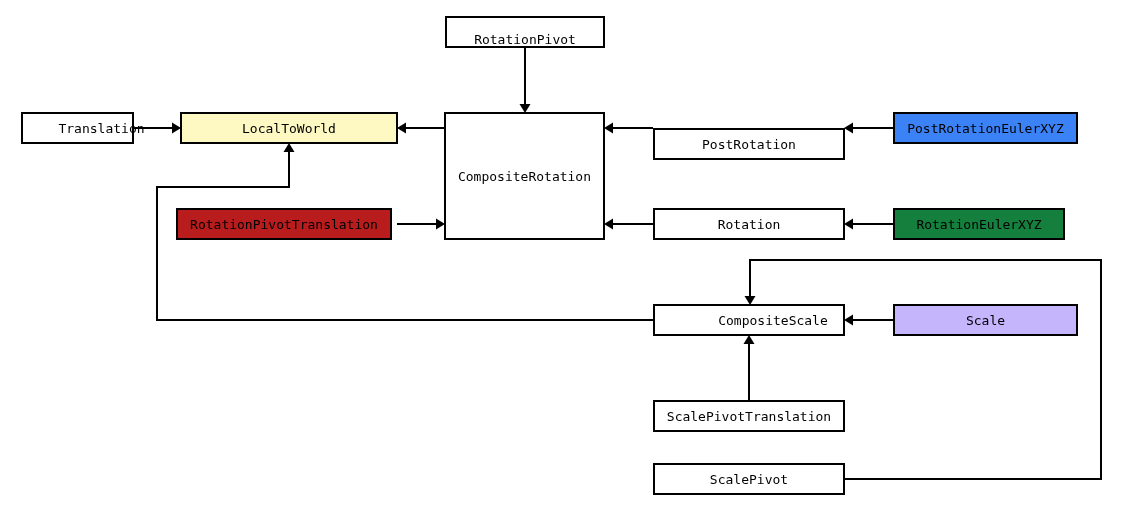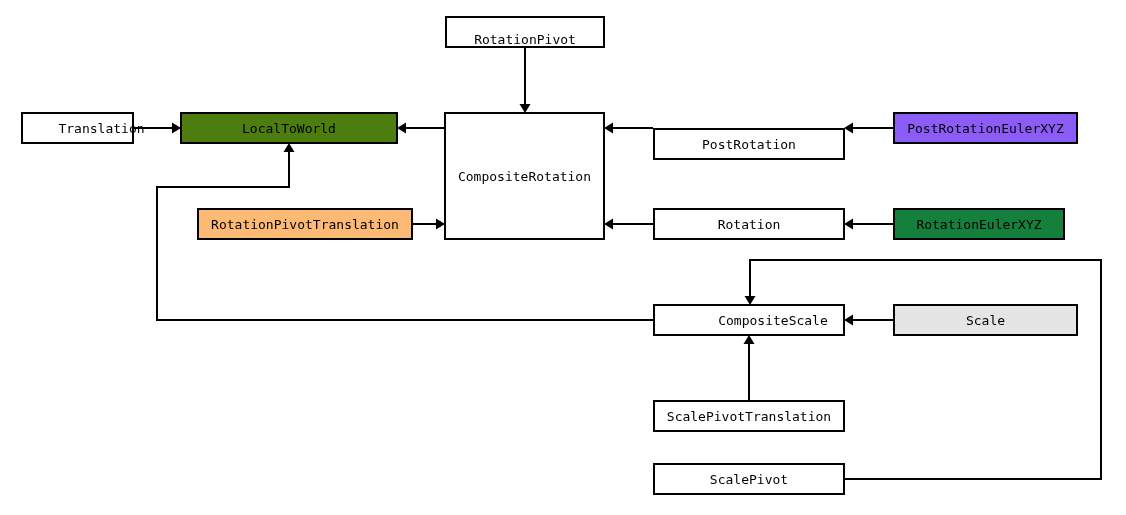--- a/index.html
+++ b/index.html
@@ -97,45 +97,45 @@
         <polyline points="653,320 157,320 157,187 289,187 289,152" fill="none" stroke="#000000" stroke-width="2" stroke-linecap="butt" stroke-linejoin="miter"></polyline>
         <polygon points="289,143 283.5,152 294.5,152" fill="#000000"></polygon>
       </g>
     </svg>
 <div class="node" style="left: 445px; top: 16px; width: 160px; height: 32px; border-color: rgb(0, 0, 0); border-width: 2px; background: rgb(255, 255, 255); align-items: flex-end;">
       <span class="node-label" style="font-size: 13px; color: rgb(0, 0, 0);">RotationPivot</span>
     </div>
     <div class="node" style="left: 21px; top: 112px; width: 113px; height: 32px; border-color: rgb(0, 0, 0); border-width: 2px; background: rgb(255, 255, 255); padding-left: 48px;">
       <span class="node-label" style="font-size: 13px; color: rgb(0, 0, 0);">Translation</span>
     </div>
-    <div class="node" style="left: 180px; top: 112px; width: 218px; height: 32px; border-color: rgb(0, 0, 0); border-width: 2px; background: #4d7c0f;">
+    <div class="node" style="left: 180px; top: 112px; width: 218px; height: 32px; border-color: rgb(0, 0, 0); border-width: 2px; background: #fef9c3;">
       <span class="node-label" style="font-size: 13px; color: rgb(0, 0, 0);">LocalToWorld</span>
     </div>
     <div class="node" style="left: 444px; top: 112px; width: 161px; height: 128px; border-color: rgb(0, 0, 0); border-width: 2px; background: rgb(255, 255, 255);">
       <span class="node-label" style="font-size: 13px; color: rgb(0, 0, 0);">CompositeRotation</span>
     </div>
     <div class="node" style="left: 653px; top: 128px; width: 192px; height: 32px; border-color: rgb(0, 0, 0); border-width: 2px; background: rgb(255, 255, 255);">
       <span class="node-label" style="font-size: 13px; color: rgb(0, 0, 0);">PostRotation</span>
     </div>
-    <div class="node" style="left: 893px; top: 112px; width: 185px; height: 32px; border-color: rgb(0, 0, 0); border-width: 2px; background: #8b5cf6;">
+    <div class="node" style="left: 893px; top: 112px; width: 185px; height: 32px; border-color: rgb(0, 0, 0); border-width: 2px; background: #3b82f6;">
       <span class="node-label" style="font-size: 13px; color: rgb(0, 0, 0);">PostRotationEulerXYZ</span>
     </div>
-    <div class="node" style="left: 197px; top: 208px; width: 216px; height: 32px; border-color: rgb(0, 0, 0); border-width: 2px; background: #fdba74;">
+    <div class="node" style="left: 176px; top: 208px; width: 216px; height: 32px; border-color: rgb(0, 0, 0); border-width: 2px; background: #b91c1c;">
       <span class="node-label" style="font-size: 13px; color: rgb(0, 0, 0);">RotationPivotTranslation</span>
     </div>
     <div class="node" style="left: 653px; top: 208px; width: 192px; height: 32px; border-color: rgb(0, 0, 0); border-width: 2px; background: rgb(255, 255, 255);">
       <span class="node-label" style="font-size: 13px; color: rgb(0, 0, 0);">Rotation</span>
     </div>
     <div class="node" style="left: 893px; top: 208px; width: 172px; height: 32px; border-color: rgb(0, 0, 0); border-width: 2px; background: #15803d;">
       <span class="node-label" style="font-size: 13px; color: rgb(0, 0, 0);">RotationEulerXYZ</span>
     </div>
     <div class="node" style="left: 653px; top: 304px; width: 192px; height: 32px; border-color: rgb(0, 0, 0); border-width: 2px; background: rgb(255, 255, 255); padding-left: 48px;">
       <span class="node-label" style="font-size: 13px; color: rgb(0, 0, 0);">CompositeScale</span>
     </div>
-    <div class="node" style="left: 893px; top: 304px; width: 185px; height: 32px; border-color: rgb(0, 0, 0); border-width: 2px; background: #e5e5e5;">
+    <div class="node" style="left: 893px; top: 304px; width: 185px; height: 32px; border-color: rgb(0, 0, 0); border-width: 2px; background: #c4b5fd;">
       <span class="node-label" style="font-size: 13px; color: rgb(0, 0, 0);">Scale</span>
     </div>
     <div class="node" style="left: 653px; top: 400px; width: 192px; height: 32px; border-color: rgb(0, 0, 0); border-width: 2px; background: rgb(255, 255, 255);">
       <span class="node-label" style="font-size: 13px; color: rgb(0, 0, 0);">ScalePivotTranslation</span>
     </div>
     <div class="node" style="left: 653px; top: 463px; width: 192px; height: 32px; border-color: rgb(0, 0, 0); border-width: 2px; background: rgb(255, 255, 255);">
       <span class="node-label" style="font-size: 13px; color: rgb(0, 0, 0);">ScalePivot</span>
     </div>
   </div>
 

